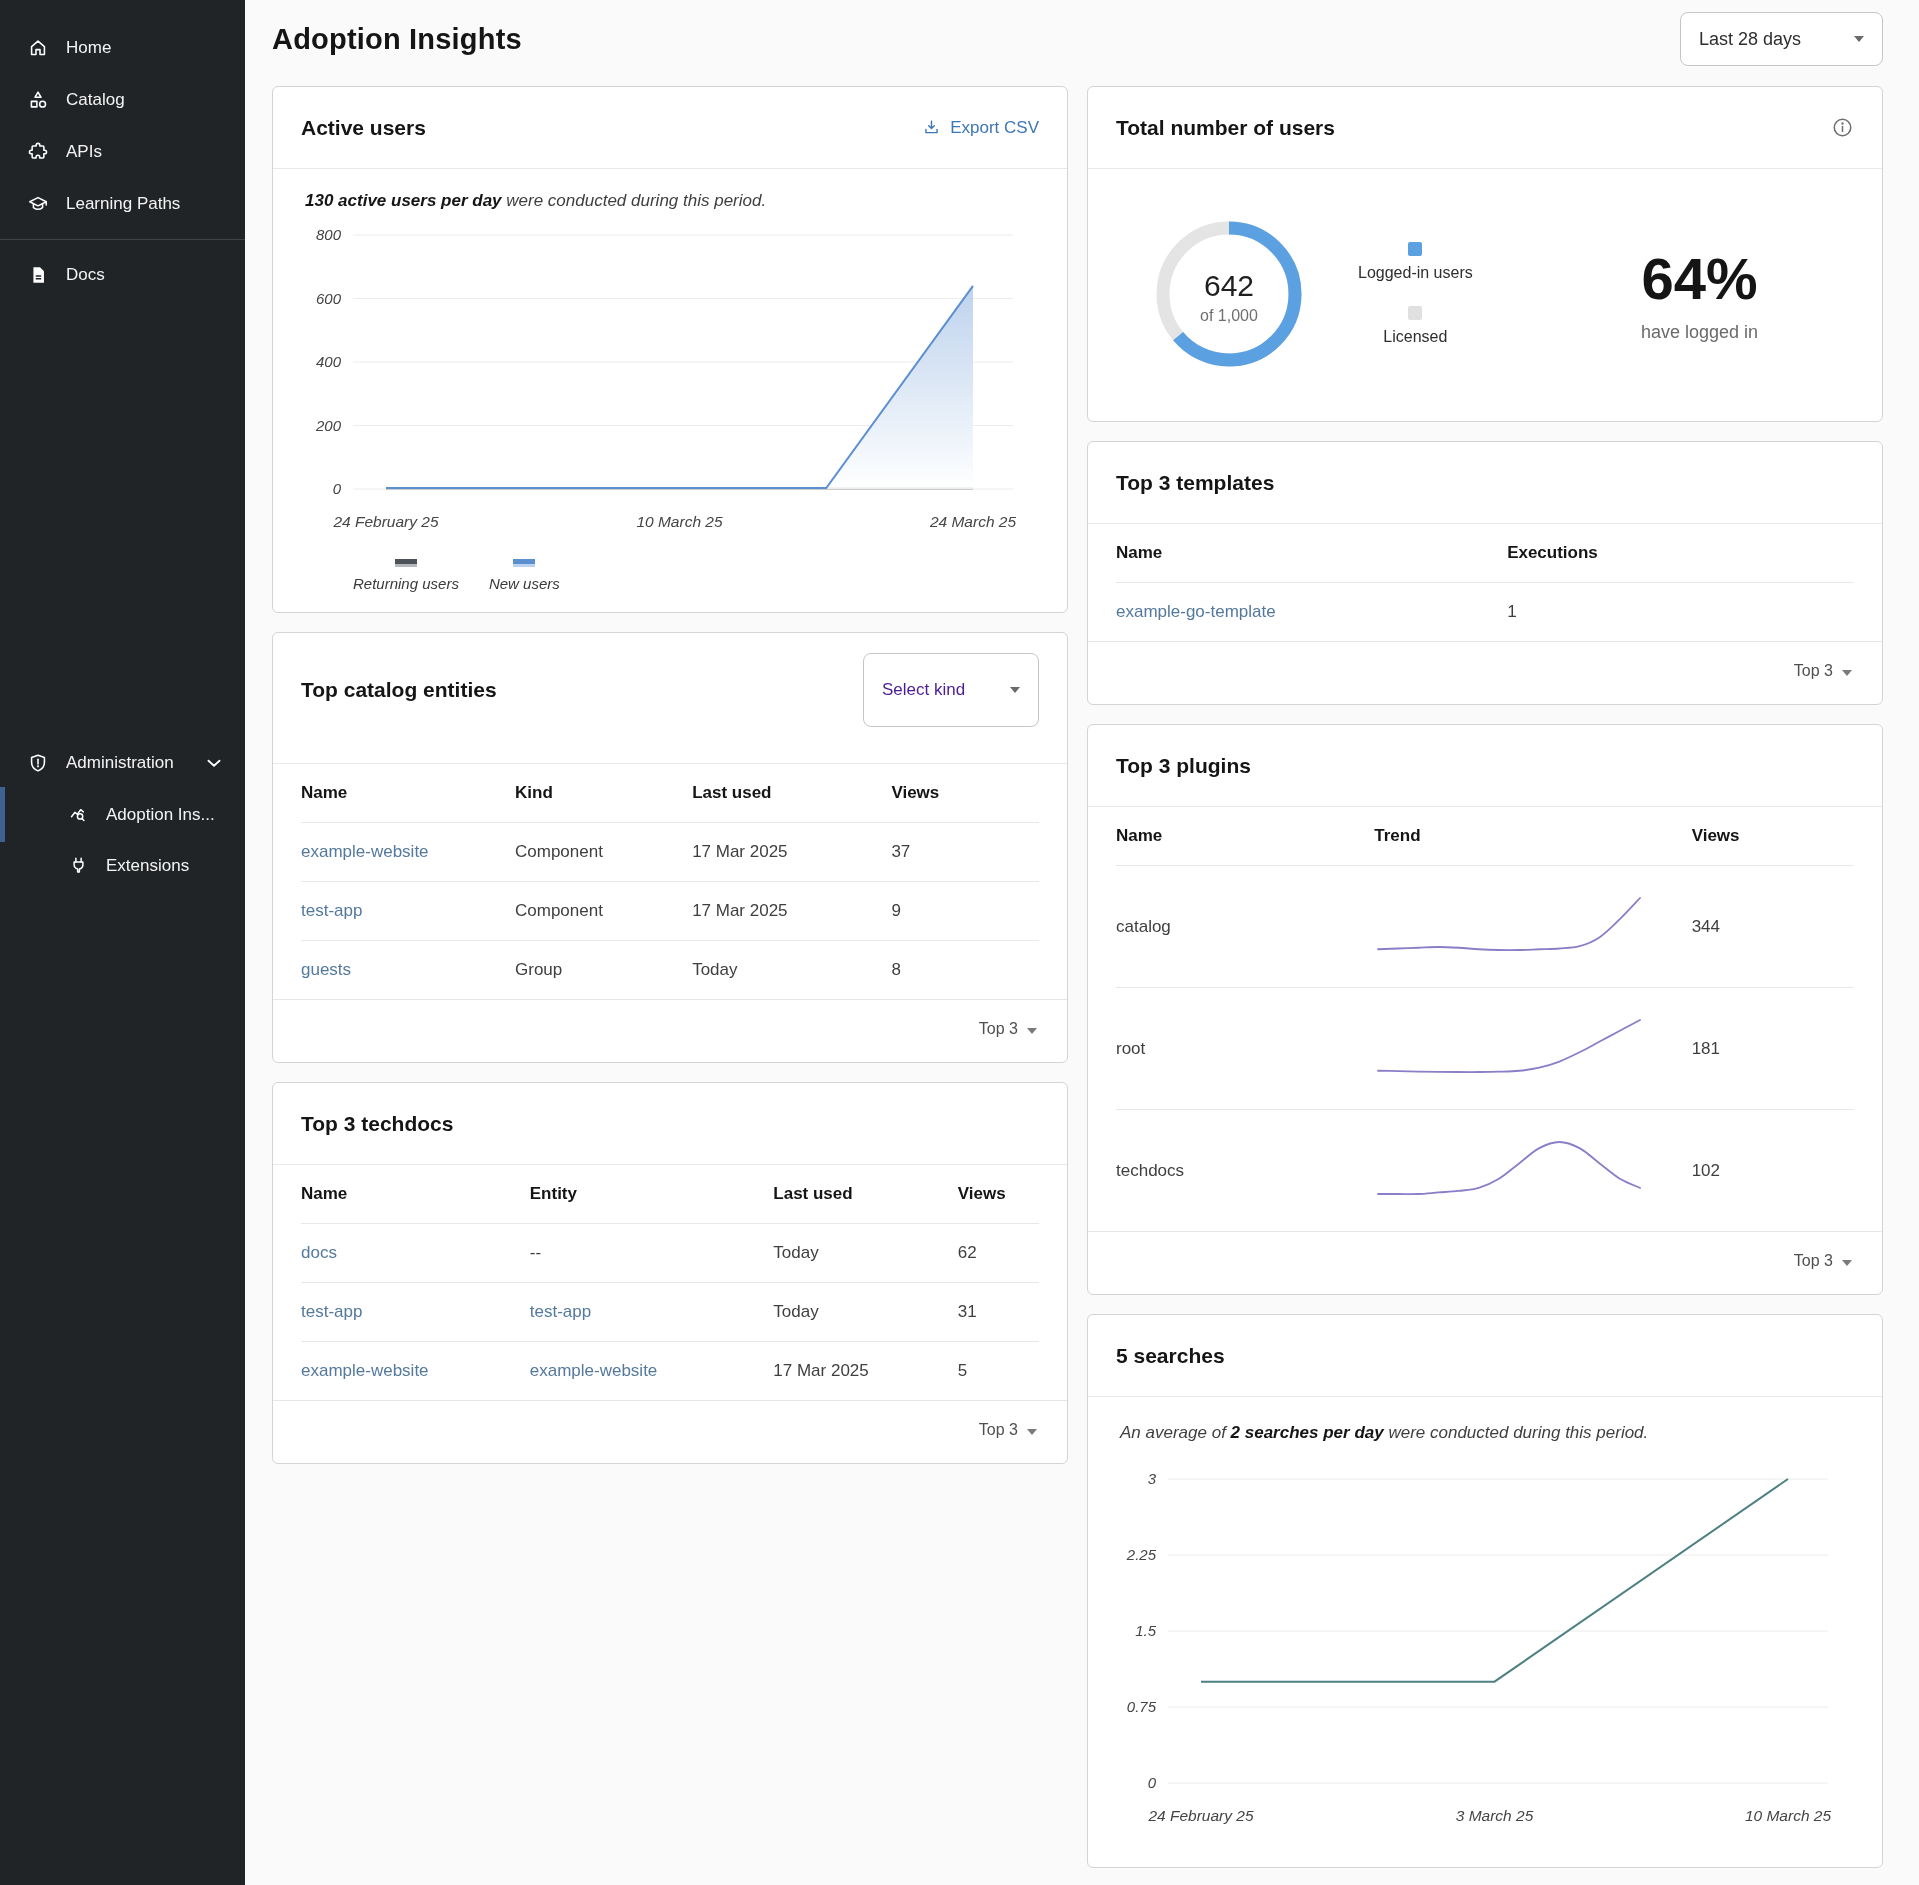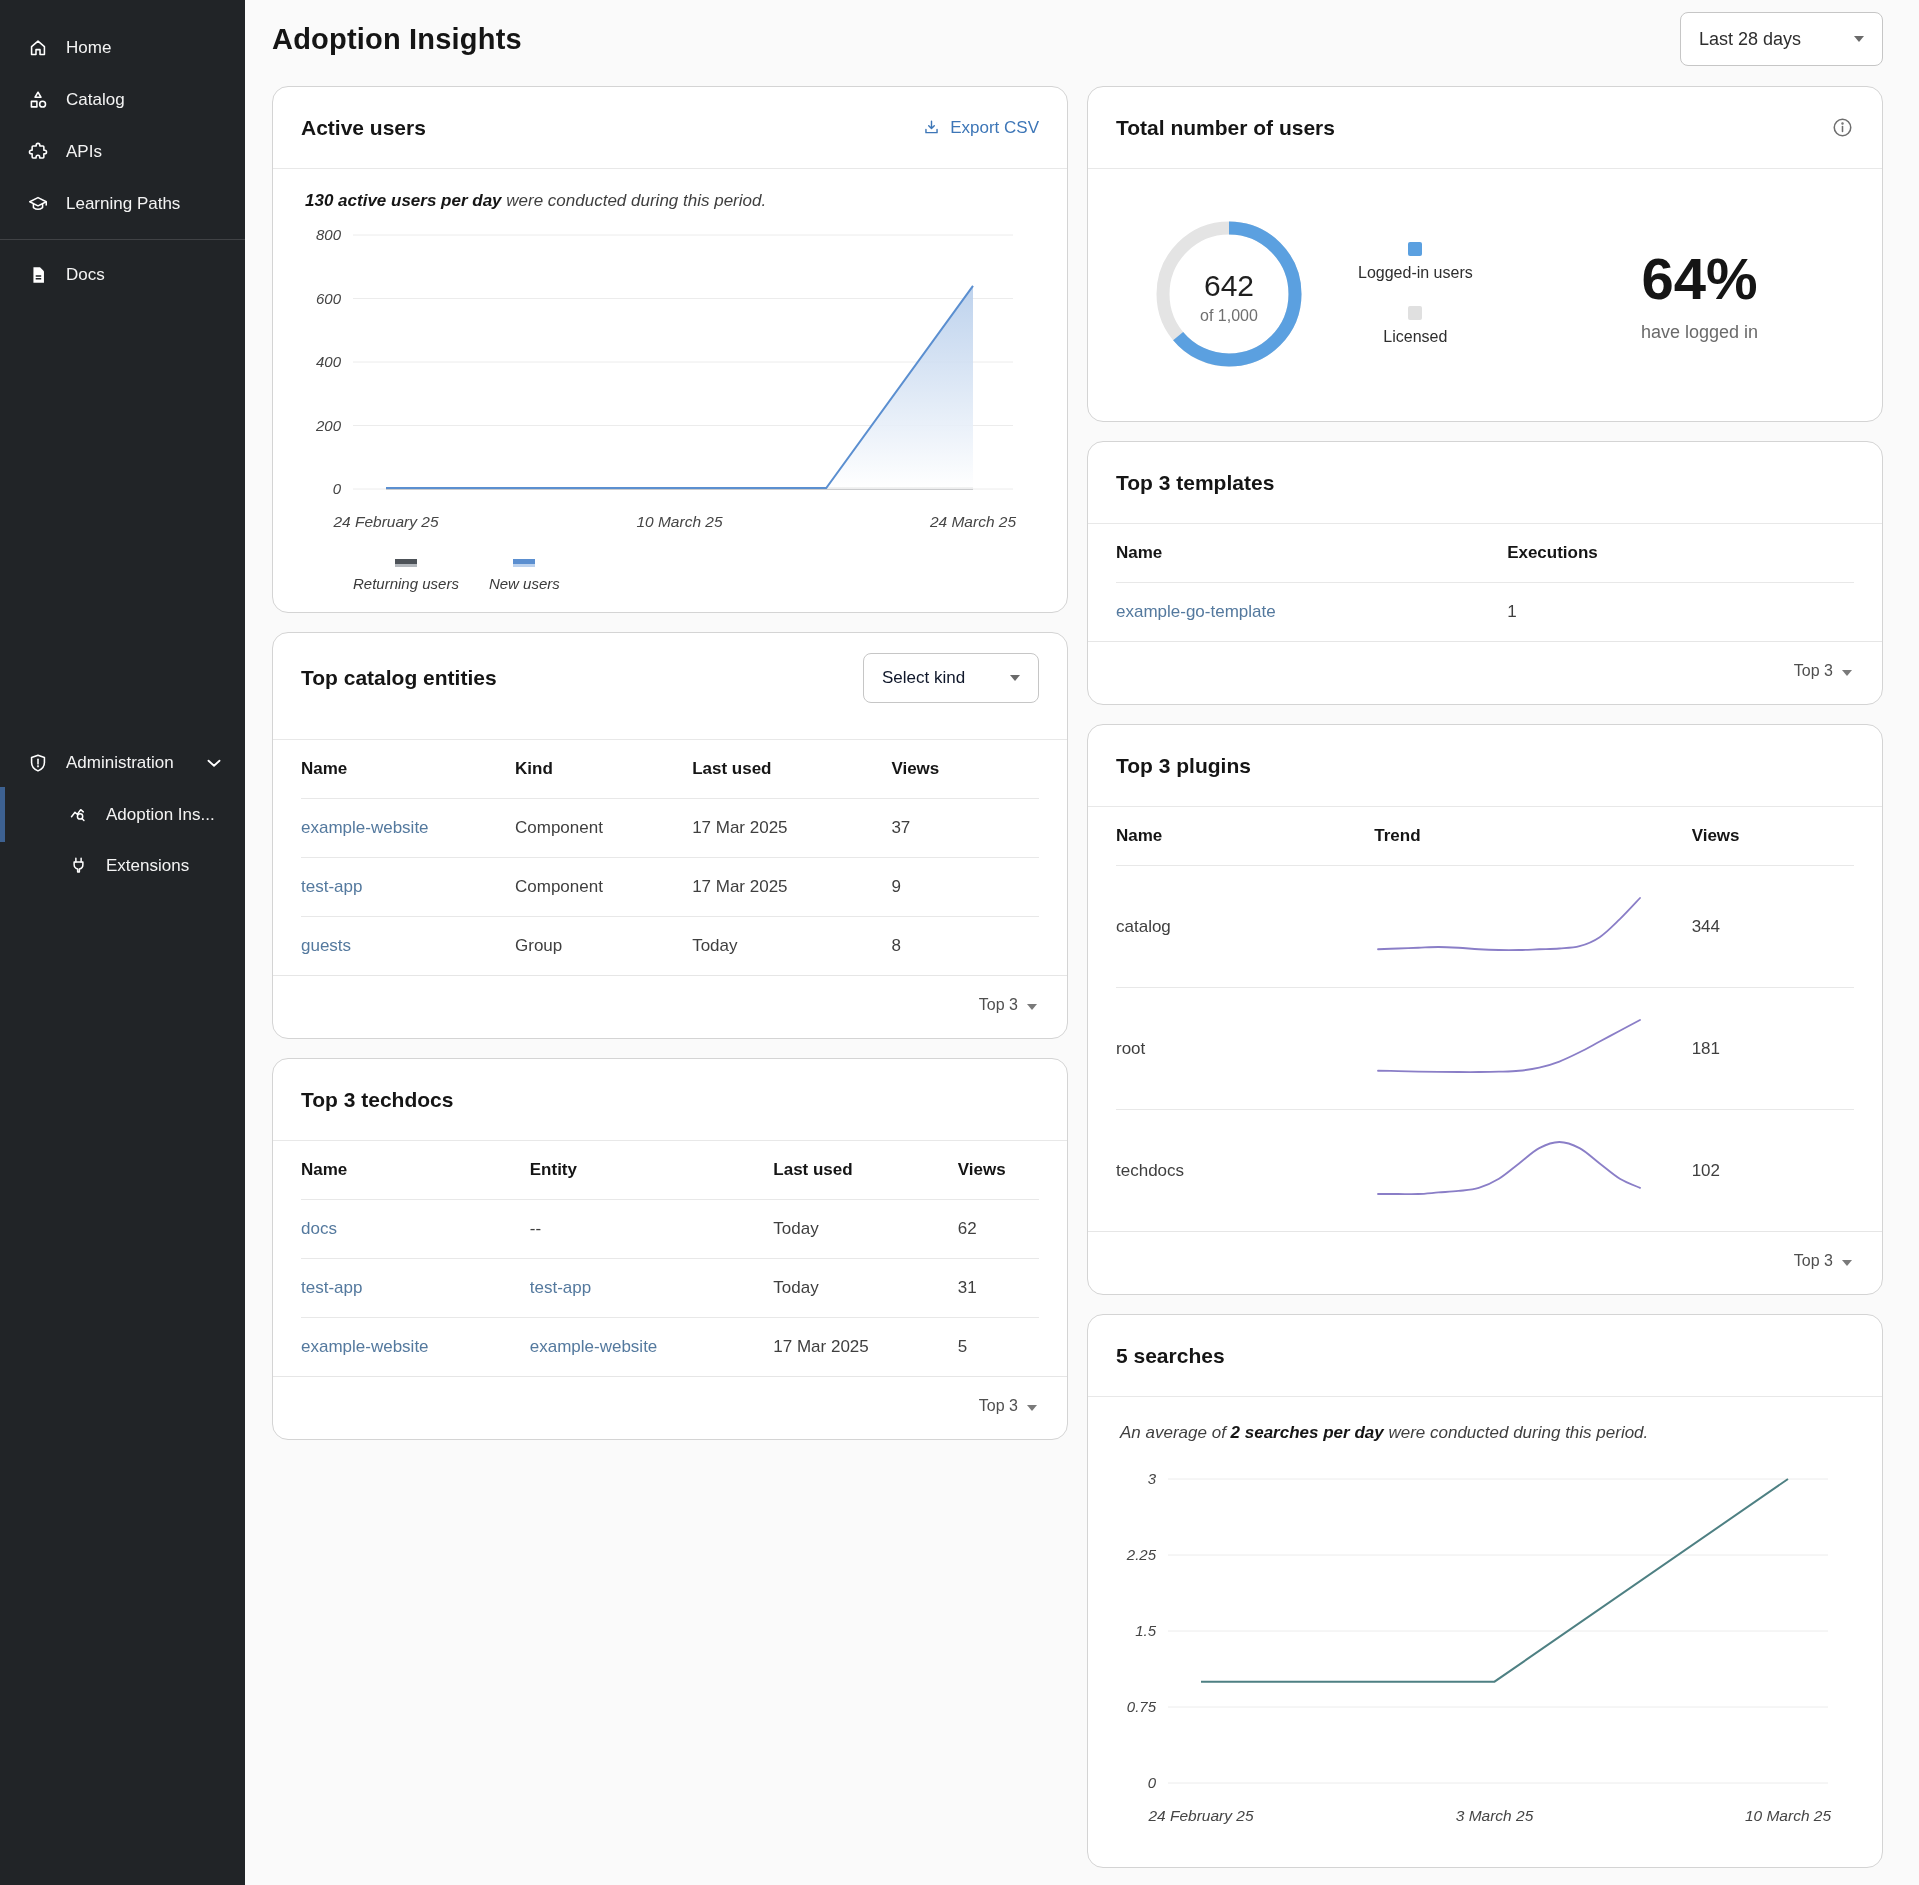--- a/index.html
+++ b/index.html
@@ -20,28 +20,28 @@
   .chevron { margin-left:auto; }
 
   
   .main { flex:1; padding:0 43px 36px 27px; }
   .page-header { display:flex; justify-content:space-between; align-items:center; padding:12px 0 20px; }
   .page-title { font-size:29px; font-weight:700; color:#151515; letter-spacing:.2px; }
   .select-box { background:#fff; border:1px solid #c6c6c6; border-radius:8px; height:54px;
                 display:flex; align-items:center; justify-content:space-between;
                 padding:0 18px; font-size:18px; color:#2e2e2e; cursor:pointer; }
   .range-select { width:203px; }
-  .kind-select { width:176px; height:50px; color:#0f172a; font-size:17px;gap:41px; }
+  .kind-select { width:176px; height:74px; color:#4c1d95; font-size:17px;gap:41px; }
   .caret { width:0; height:0; border-left:5px solid transparent; border-right:5px solid transparent;
            border-top:6px solid #6a6a6a; display:inline-block; }
 
   .columns { display:grid; grid-template-columns:1fr 1fr; gap:19px; align-items:start; }
   .col { display:flex; flex-direction:column; gap:19px; }
 
-  .card { background:#fff; border:1px solid #d4d4d4; border-radius:16px; }
+  .card { background:#fff; border:1px solid #d4d4d4; border-radius:6px; }
   .card-header { display:flex; align-items:center; justify-content:space-between;
                  padding:26px 28px; border-bottom:1px solid #e8e8e8; min-height:82px; }
   .card-title { font-size:21px; font-weight:700; color:#151515; }
   .card-body { padding:22px 28px 18px;font-style:italic; }
 
   .summary { font-size:17px; color:#3f3f3f; padding-left:4px; }
   .summary b { color:#151515; }
 
   .export-link { display:flex; align-items:center; gap:9px; color:#3d76b7; font-size:17px; cursor:pointer; }
   .export-link svg { width:19px; height:19px; }

